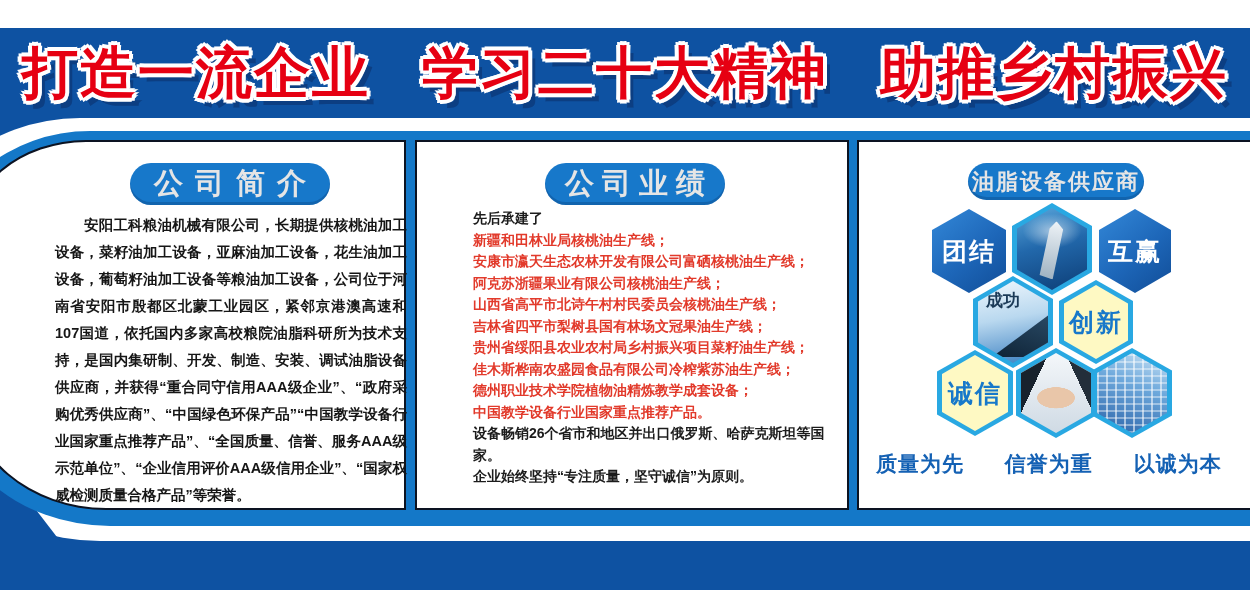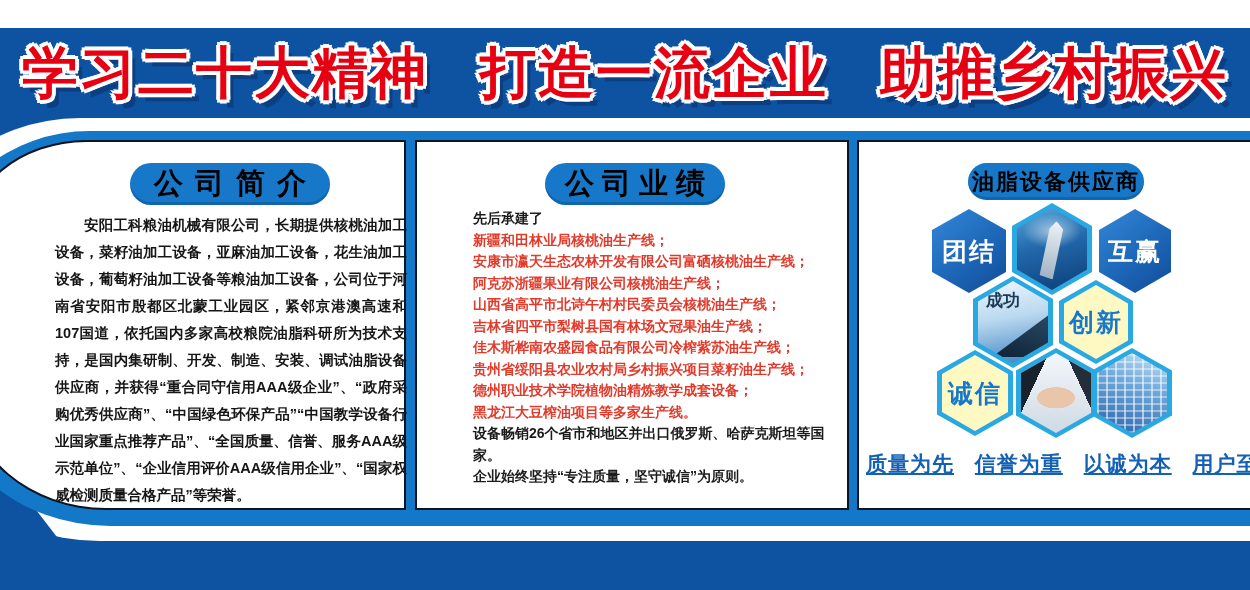--- a/index.html
+++ b/index.html
@@ -25,21 +25,21 @@
   .corner-wedge{position:absolute;left:0;top:458px;width:60px;height:83px;background:#0e52a2;
     clip-path:polygon(0 6%,100% 100%,0 100%);}
   .frame-blue{position:absolute;left:-60px;top:131px;width:1320px;height:395px;background:#1478c8;
     border-radius:150px 0 0 170px / 130px 0 0 150px;}
   
   .panel{position:absolute;top:140px;height:370px;background:#ffffff;border:2px solid #0c1322;box-sizing:border-box;}
   .panel-intro{left:-34px;width:440px;border-radius:120px 0 0 140px / 100px 0 0 120px;}
   .panel-achv{left:415px;width:434px;}
   .panel-supplier{left:857px;width:404px;}
   .pill{
-    position:absolute;background:#1778ca;border-radius:22px;color:#000000;font-weight:900;
+    position:absolute;background:#1778ca;border-radius:22px;color:#e5e5e5;font-weight:900;
     display:flex;align-items:center;justify-content:center;white-space:nowrap;
     box-shadow:inset 0 -3px 0 rgba(0,40,90,0.25);
   }
   .pill-intro{left:162px;top:21px;width:200px;height:42px;font-size:29px;letter-spacing:12px;padding-left:12px;box-sizing:border-box;}
   .pill-achv{left:128px;top:21px;width:180px;height:42px;font-size:29px;letter-spacing:8px;padding-left:8px;box-sizing:border-box;}
   .pill-supplier{left:109px;top:21px;width:176px;height:37px;font-size:22px;letter-spacing:2px;}
   
   .intro-body{
     position:absolute;left:77px;top:60px;width:352px;
     font-size:14.5px;line-height:27px;font-weight:bold;color:#161616;
@@ -84,31 +84,31 @@
   .hx-unity{left:73px;top:67px;width:74px;height:84px;}
   .hx-carrier{left:153px;top:61px;width:80px;height:92px;}
   .hx-winwin{left:240px;top:67px;width:72px;height:84px;}
   .hx-success{left:114px;top:134px;width:80px;height:92px;}
   .hx-innov{left:200px;top:138px;width:74px;height:84px;}
   .hx-integrity{left:78px;top:208px;width:76px;height:86px;}
   .hx-hand{left:157px;top:206px;width:80px;height:90px;}
   .hx-build{left:233px;top:206px;width:80px;height:90px;}
   .slogan{position:absolute;left:0;top:308px;width:100%;text-align:center;white-space:nowrap;
     color:#1461b4;font-weight:900;font-size:21px;letter-spacing:1px;}
-  .slogan span{margin:0 7px;text-decoration:underline;}
+  .slogan span{margin:0 17px;}
 </style>
 </head>
 <body>
 
 <div class="top-strip"></div>
 
 <div class="banner">
   <div class="banner-title">
+    <span>打造一流企业</span>
     <span>学习二十大精神</span>
-    <span>打造一流企业</span>
     <span>助推乡村振兴</span>
   </div>
 </div>
 
 <div class="frame-white"></div>
 <div class="corner-wedge"></div>
 <div class="frame-blue"></div>
 
 <div class="panel panel-intro">
   <div class="pill pill-intro">公司简介</div>
@@ -117,24 +117,24 @@
 
 <div class="panel panel-achv">
   <div class="pill pill-achv">公司业绩</div>
   <div class="achv-list">
     <div class="black">先后承建了</div>
     <div class="red">新疆和田林业局核桃油生产线；</div>
     <div class="red">安康市瀛天生态农林开发有限公司富硒核桃油生产线；</div>
     <div class="red">阿克苏浙疆果业有限公司核桃油生产线；</div>
     <div class="red">山西省高平市北诗午村村民委员会核桃油生产线；</div>
     <div class="red">吉林省四平市梨树县国有林场文冠果油生产线；</div>
+    <div class="red">贵州省绥阳县农业农村局乡村振兴项目菜籽油生产线；</div>
     <div class="red">佳木斯桦南农盛园食品有限公司冷榨紫苏油生产线；</div>
-    <div class="red">贵州省绥阳县农业农村局乡村振兴项目菜籽油生产线；</div>
     <div class="red">德州职业技术学院植物油精炼教学成套设备；</div>
-    <div class="red">黑龙江大豆榨油项目等多家生产线。</div>
+    <div class="red">中国教学设备行业国家重点推荐产品。</div>
     <div class="black">设备畅销26个省市和地区并出口俄罗斯、哈萨克斯坦等国家。</div>
     <div class="black">企业始终坚持“专注质量，坚守诚信”为原则。</div>
   </div>
 </div>
 
 <div class="panel panel-supplier">
   <div class="pill pill-supplier">油脂设备供应商</div>
 
   <div class="hex hexclip hex-frame hx-carrier">
     <div class="hex-inner hexclip photo-carrier">

